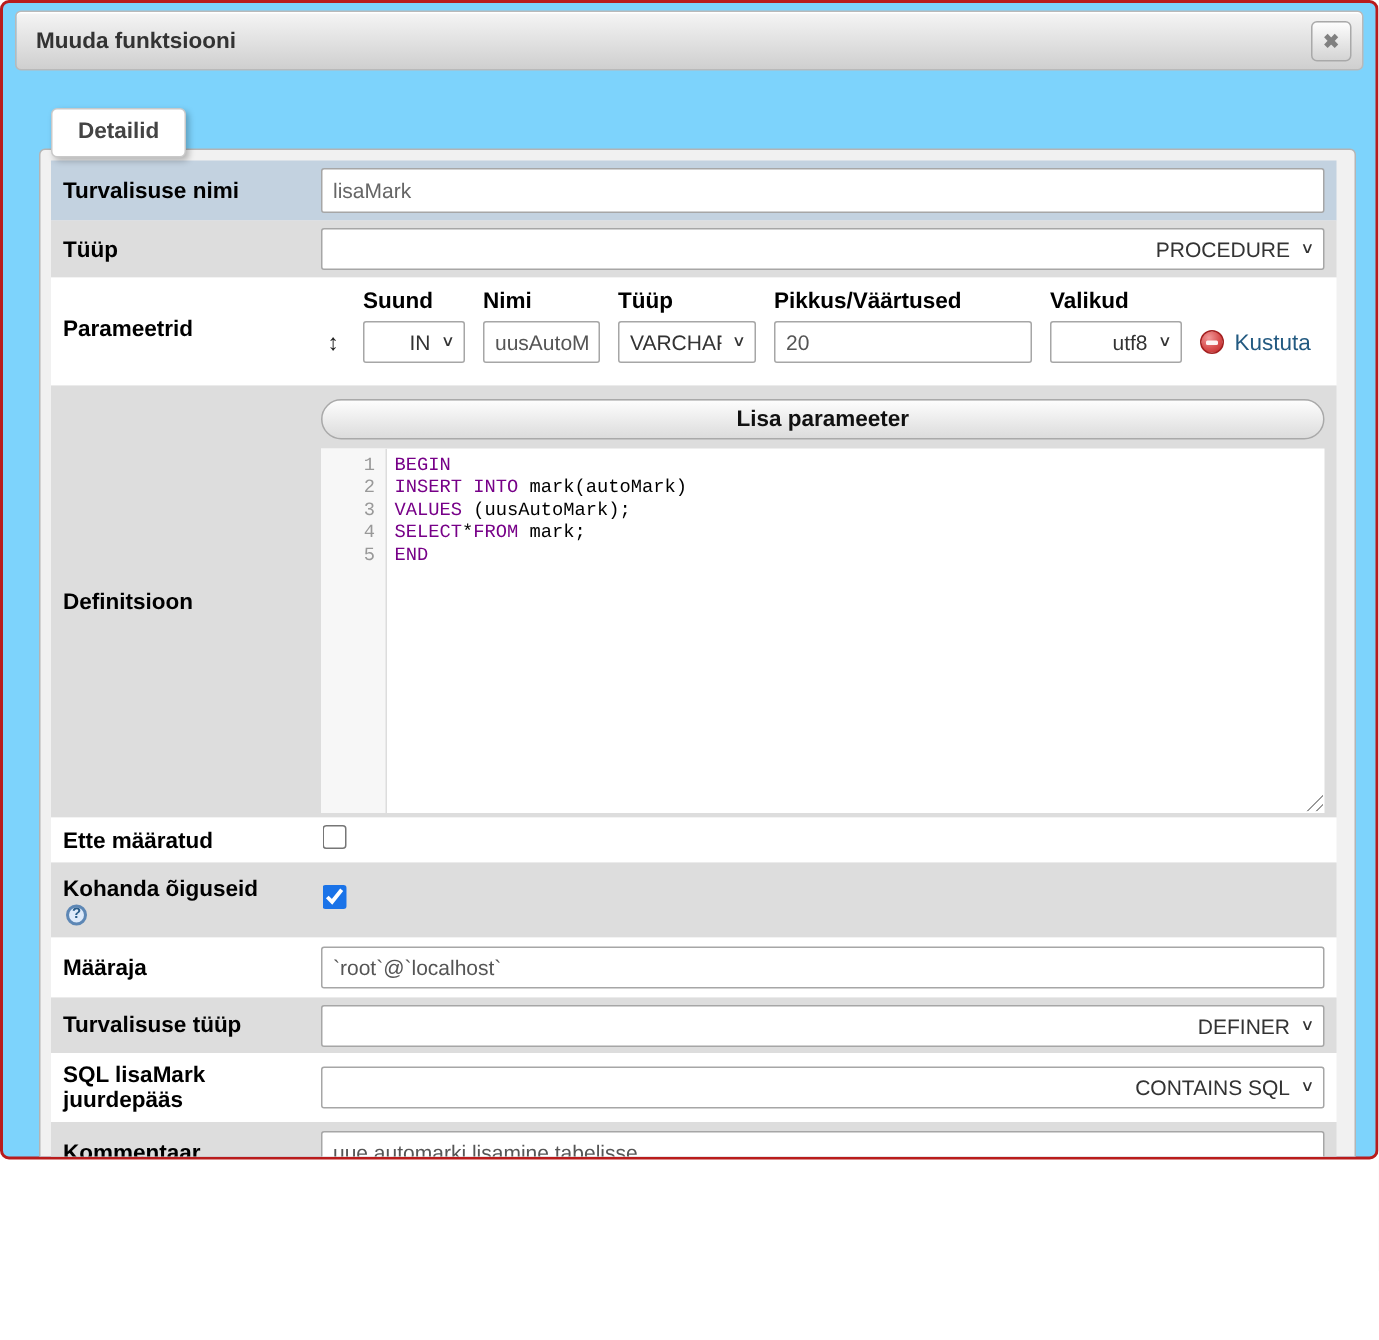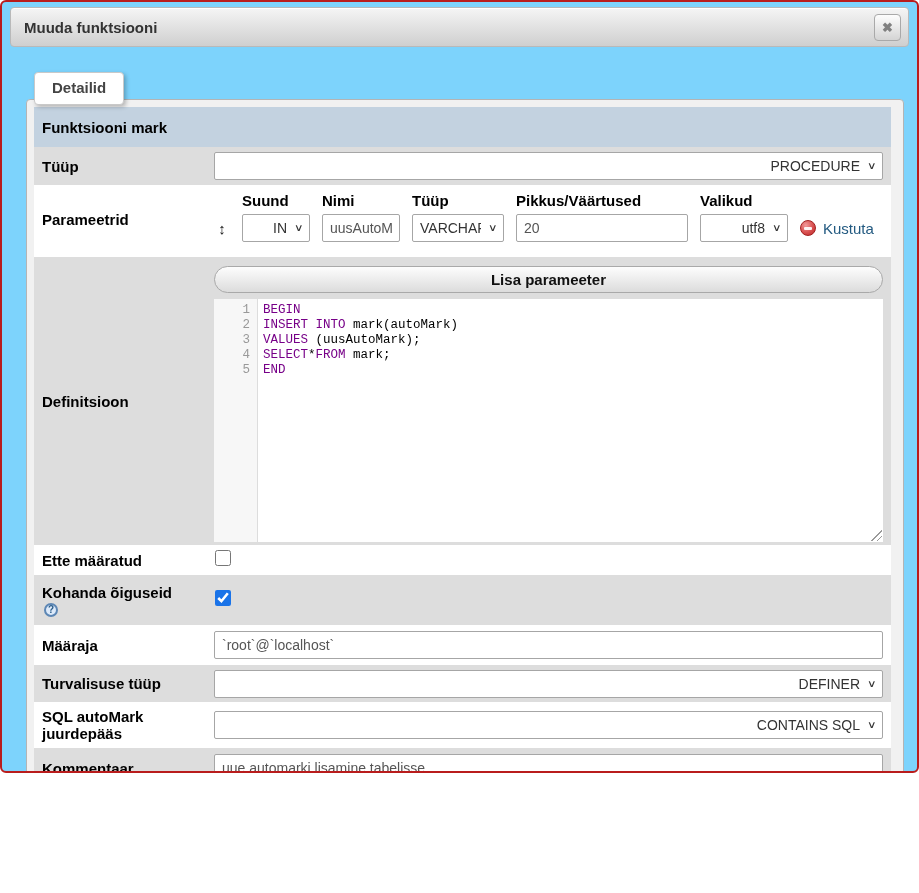--- a/index.html
+++ b/index.html
@@ -110,21 +110,24 @@
     <span class="close-btn">✖</span>
   </div>
 
   <div class="content">
 
     <div class="tab">Detailid</div>
 
     <div class="fieldset">
 
       <div class="row active r-name">
-        <div class="label-cell">Funktsiooni mark</div>
+        <div class="label-cell">Turvalisuse nimi</div>
+        <div class="field-cell">
+          <input type="text" value="lisaMark" style="">
+        </div>
       </div>
 
       <div class="row gray r-type">
         <div class="label-cell">Tüüp</div>
         <div class="field-cell">
           <div class="select-wrap">
             <select>
               <option>PROCEDURE</option>
             </select>
             <span class="chev">∨</span>
@@ -224,21 +227,21 @@
           <div class="select-wrap">
             <select>
               <option>DEFINER</option>
             </select>
             <span class="chev">∨</span>
           </div>
         </div>
       </div>
 
       <div class="row white r-sql">
-        <div class="label-cell">SQL autoMark juurdepääs</div>
+        <div class="label-cell">SQL lisaMark juurdepääs</div>
         <div class="field-cell">
           <div class="select-wrap">
             <select>
               <option>CONTAINS SQL</option>
             </select>
             <span class="chev">∨</span>
           </div>
         </div>
       </div>
 

